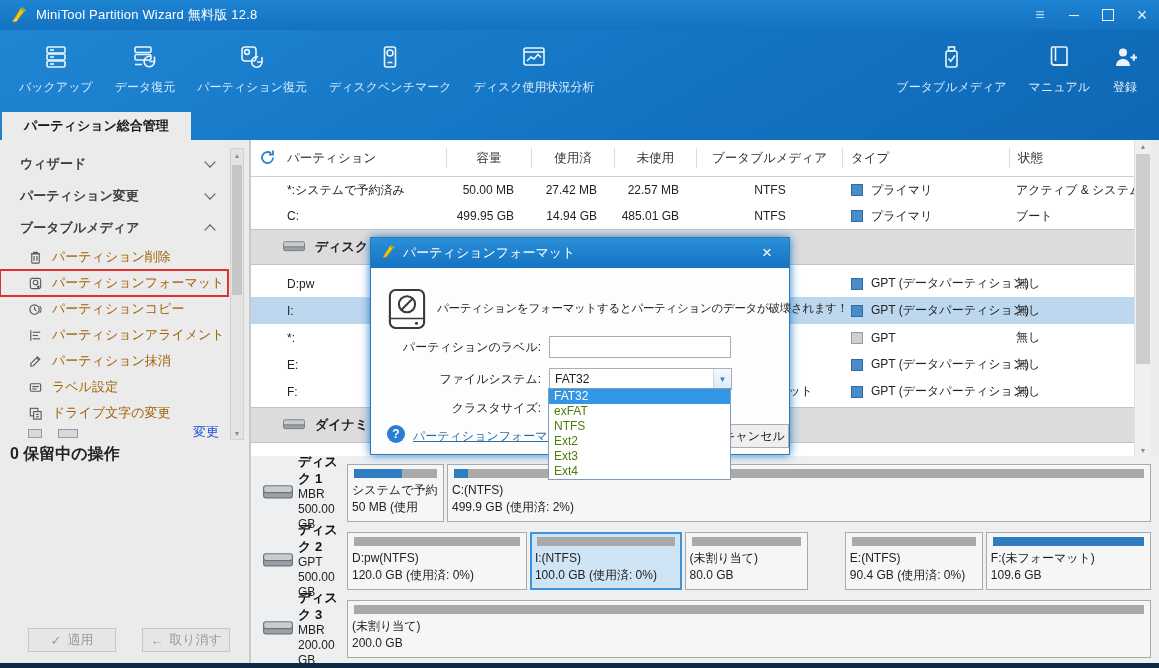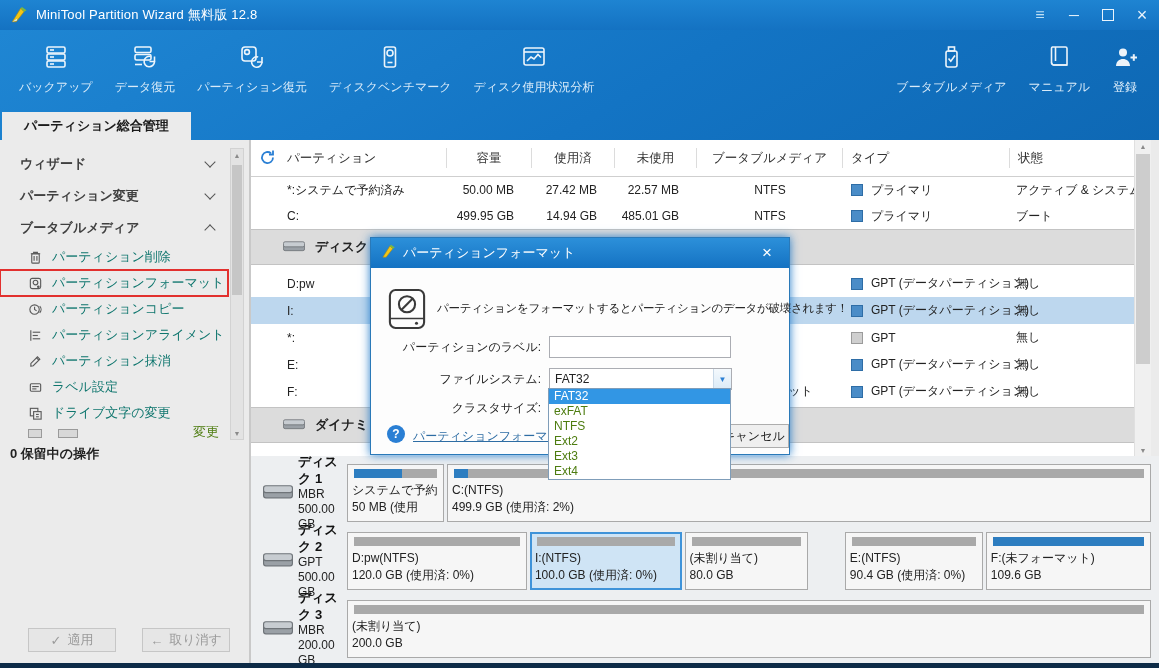--- a/index.html
+++ b/index.html
@@ -26,27 +26,27 @@
   .tab{position:absolute;left:2px;bottom:0;height:28px;background:#ebebeb;color:#1a1a1a;
        display:flex;align-items:center;padding:0 22px;font-size:13px;font-weight:bold;}
   
   .sidebar{position:absolute;left:0;top:140px;width:250px;bottom:5px;background:#ebebeb;border-right:1px solid #c9c9c9;box-sizing:border-box;}
   .side-list{position:absolute;left:0;top:0;width:228px;}
   .sec-h{height:32px;display:flex;align-items:center;padding:0 14px 0 20px;font-size:13px;font-weight:bold;color:#404040;}
   .sec-h:first-child{margin-top:8px;}
   .chev{width:7px;height:7px;border-right:1.6px solid #555;border-bottom:1.6px solid #555;margin-left:auto;}
   .chev.down{transform:rotate(45deg);margin-top:-4px;}
   .chev.up{transform:rotate(-135deg);margin-top:4px;}
-  .side-item{height:26px;display:flex;align-items:center;gap:9px;padding-left:28px;font-size:13px;color:#0f766e;}
+  .side-item{height:26px;display:flex;align-items:center;gap:9px;padding-left:28px;font-size:13px;color:#a16207;}
   .side-item .sicon{display:flex;width:15px;justify-content:center;}
   .item-highlight{outline:2px solid #e2302e;outline-offset:-1px;}
-  .partial-row{height:13px;overflow:hidden;position:relative;color:#4d7c0f;font-size:13px;text-align:center;}
+  .partial-row{height:13px;overflow:hidden;position:relative;color:#1d4ed8;font-size:13px;text-align:center;}
   .partial-row .frag{position:absolute;left:193px;top:-3px;}
   .partial-row .pbit{position:absolute;top:3px;width:12px;height:7px;border:1px solid #9a9a9a;background:#d8d8d8;}
-  .pending{margin-top:4px;padding-left:10px;font-size:13px;font-weight:bold;color:#222;height:22px;display:flex;align-items:center;}
+  .pending{margin-top:4px;padding-left:10px;font-size:16px;font-weight:bold;color:#222;height:22px;display:flex;align-items:center;}
   .side-scrollbar{position:absolute;right:5px;top:8px;width:14px;height:292px;background:#e3e3e3;border:1px solid #d2d2d2;box-sizing:border-box;}
   .sb-arrow{height:12px;display:flex;align-items:center;justify-content:center;font-size:7px;color:#8a8a8a;}
   .sb-thumb{position:absolute;left:1px;right:1px;background:#c6c6c6;}
   .side-scrollbar .sb-thumb{top:16px;height:130px;}
   .sb-arrow.bottom{position:absolute;bottom:0;left:0;right:0;}
   .bottom-btns{position:absolute;left:0;bottom:3px;width:250px;height:32px;}
   .gray-btn{position:absolute;top:0;height:24px;width:88px;background:#e6e6e6;border:1px solid #c6c6c6;
             color:#9a9a9a;font-size:13px;display:flex;align-items:center;justify-content:center;gap:6px;box-sizing:border-box;}
   
   .list-panel{position:absolute;left:250px;top:140px;right:8px;height:316px;background:#fff;border-left:1px solid #c9c9c9;box-sizing:border-box;}

